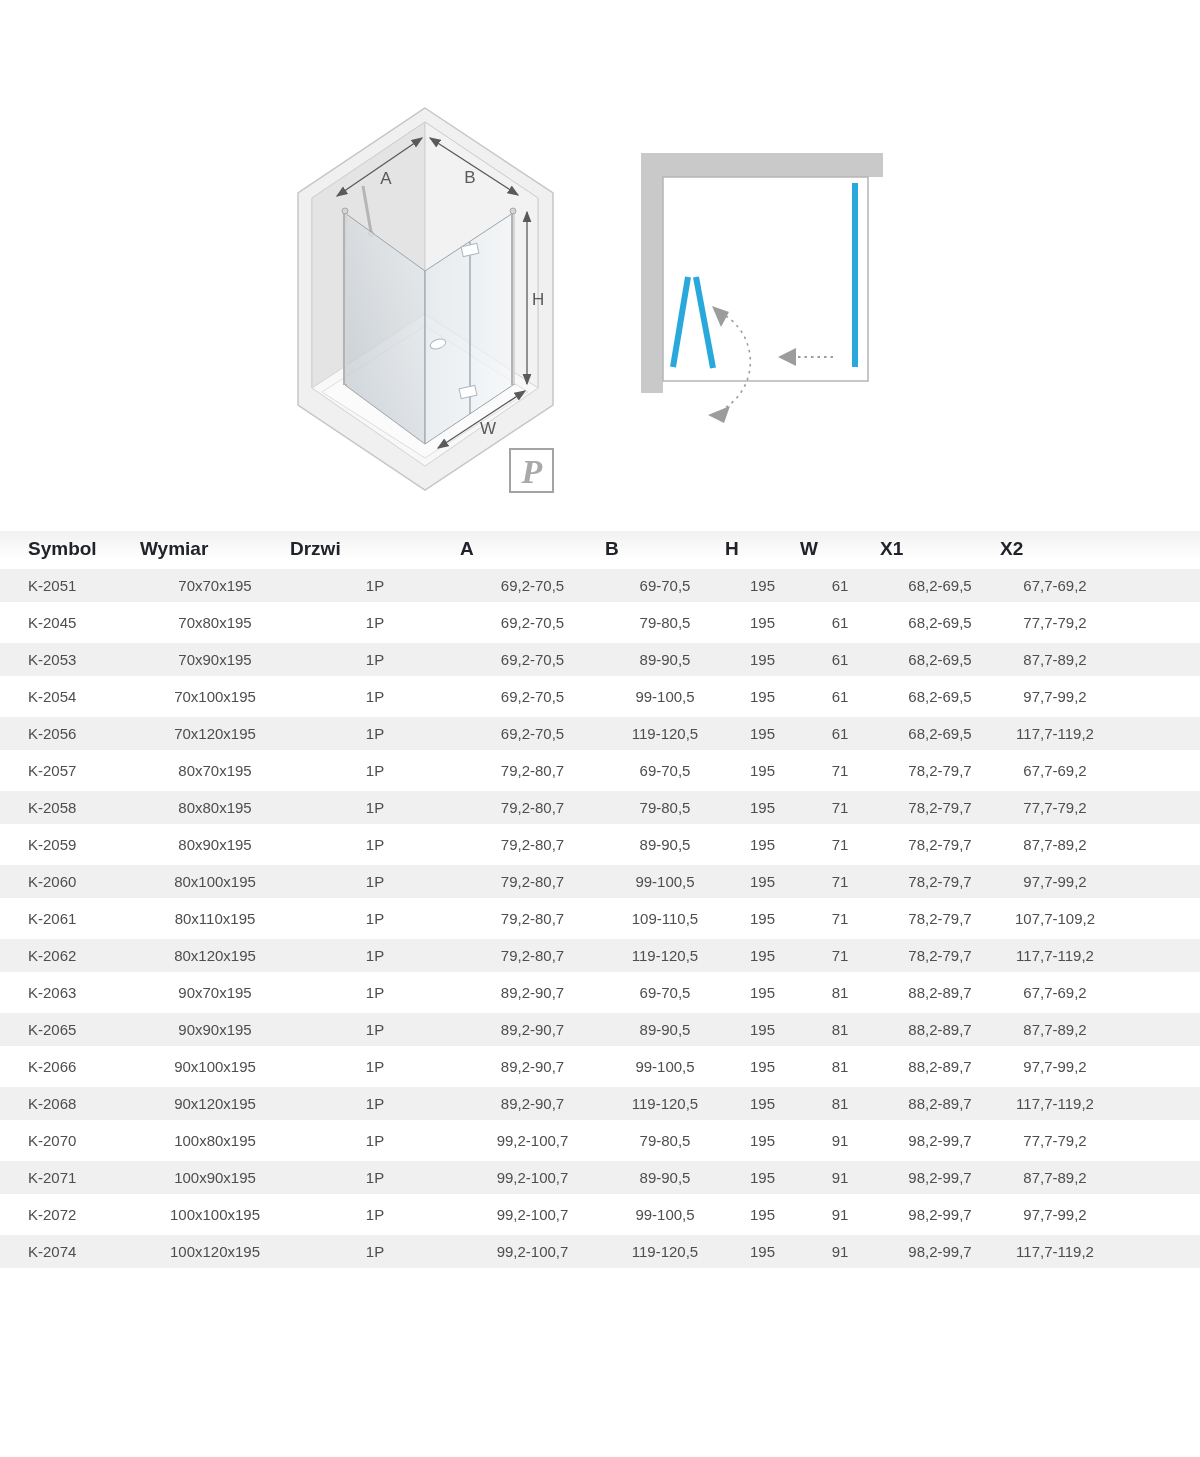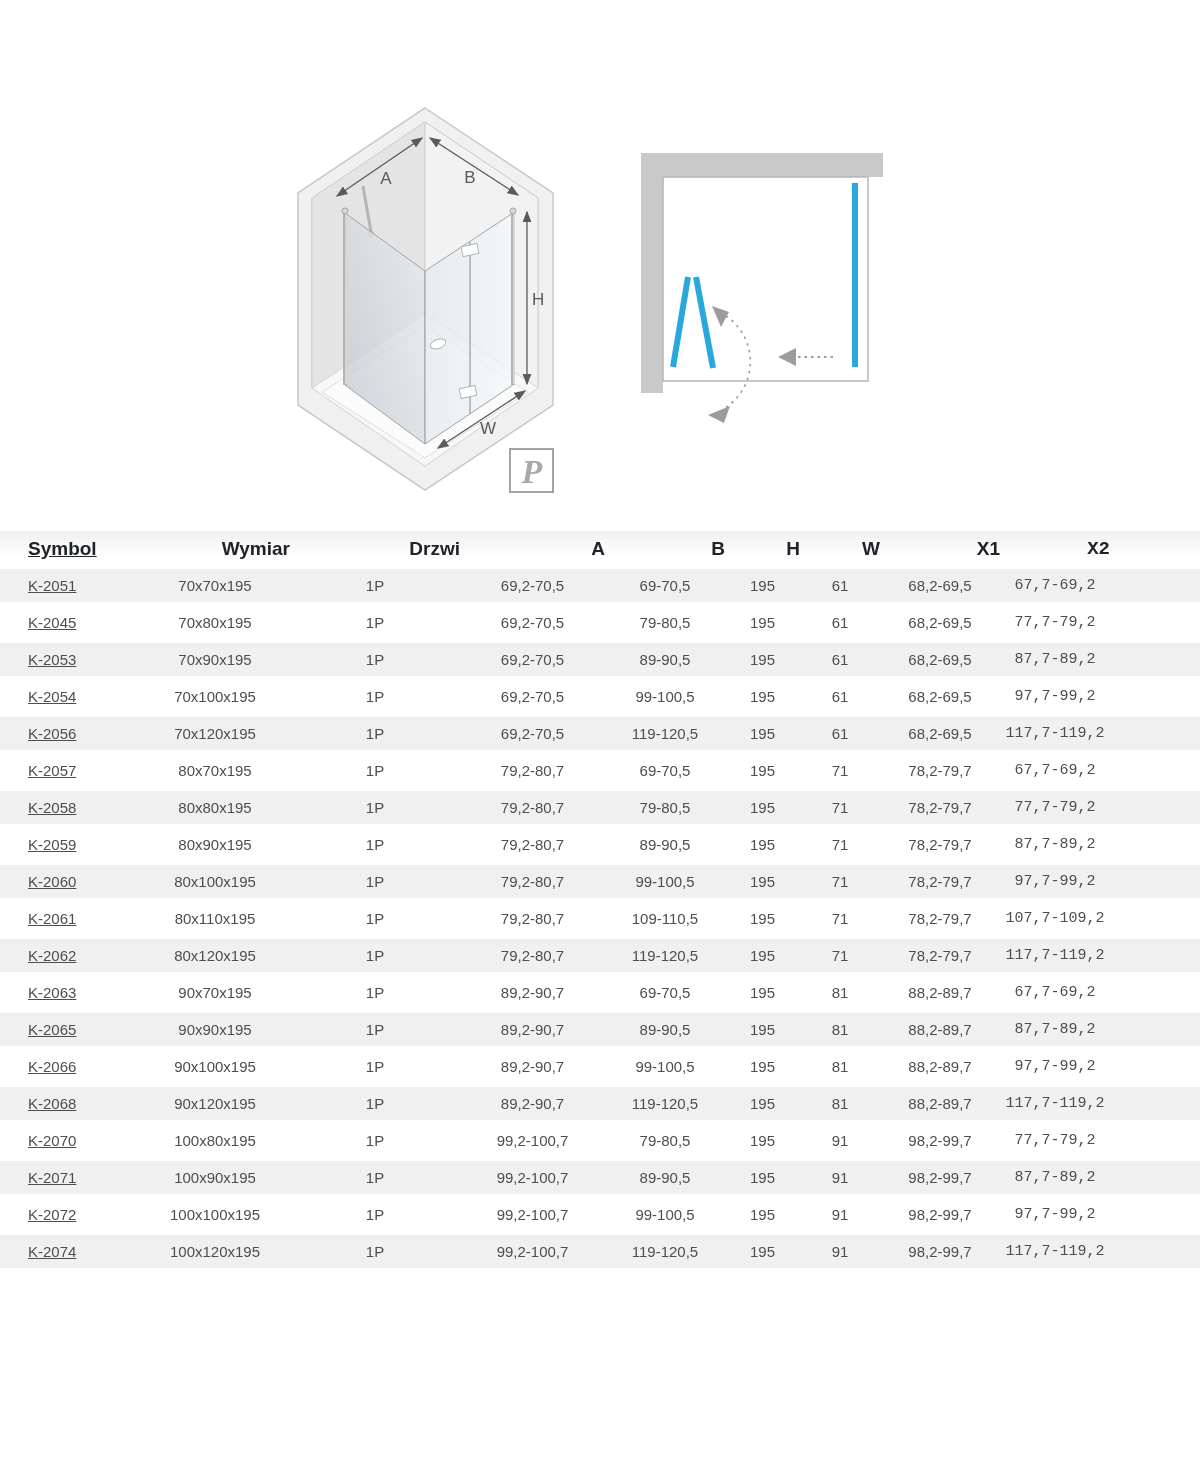--- a/index.html
+++ b/index.html
@@ -4,26 +4,26 @@
 <style>
   html,body{margin:0;padding:0;background:#fff;}
   .canvas{position:relative;width:1200px;height:1457px;background:#ffffff;
           font-family:"Liberation Sans",sans-serif;overflow:hidden;}
   .diag{position:absolute;}
   #iso{left:280px;top:86px;}
   #plan{left:630px;top:140px;}
   table.spec{position:absolute;top:531px;left:0;width:1200px;
              border-collapse:separate;border-spacing:0;table-layout:fixed;}
   table.spec thead th{height:36px;padding:0;font-size:19px;font-weight:700;color:#20232a;
-             text-align:right;background:linear-gradient(180deg,#f1f1f1 0%,#ffffff 80%);}
+             text-align:left;background:linear-gradient(180deg,#f1f1f1 0%,#ffffff 80%);}
   table.spec tbody td{height:33px;padding:0;border-top:2px solid #ffffff;border-bottom:2px solid #ffffff;
              font-size:15px;color:#4e4e4e;text-align:center;white-space:nowrap;}
   table.spec tbody tr:nth-child(odd) td{background:#f0f0f0;}
-  table.spec .col-first{text-align:left;padding-left:28px;text-decoration:underline;}
-  table.spec th:last-child, table.spec td:last-child{padding-right:90px;font-family:Liberation Mono, monospace;}
+  table.spec .col-first{text-align:left;padding-left:28px;}
+  table.spec th:last-child, table.spec td:last-child{padding-right:90px;}
   text.dim{font-size:17px;fill:#5a5a5a;font-family:"Liberation Sans",sans-serif;}
   text.badge{font-size:34px;font-weight:700;font-style:italic;fill:#a9a9a9;
              font-family:"Liberation Serif",serif;}
 </style>
 </head>
 <body>
 
 <div class="canvas">
 
   <svg id="iso" class="diag" width="300" height="428" viewBox="0 0 300 428">

